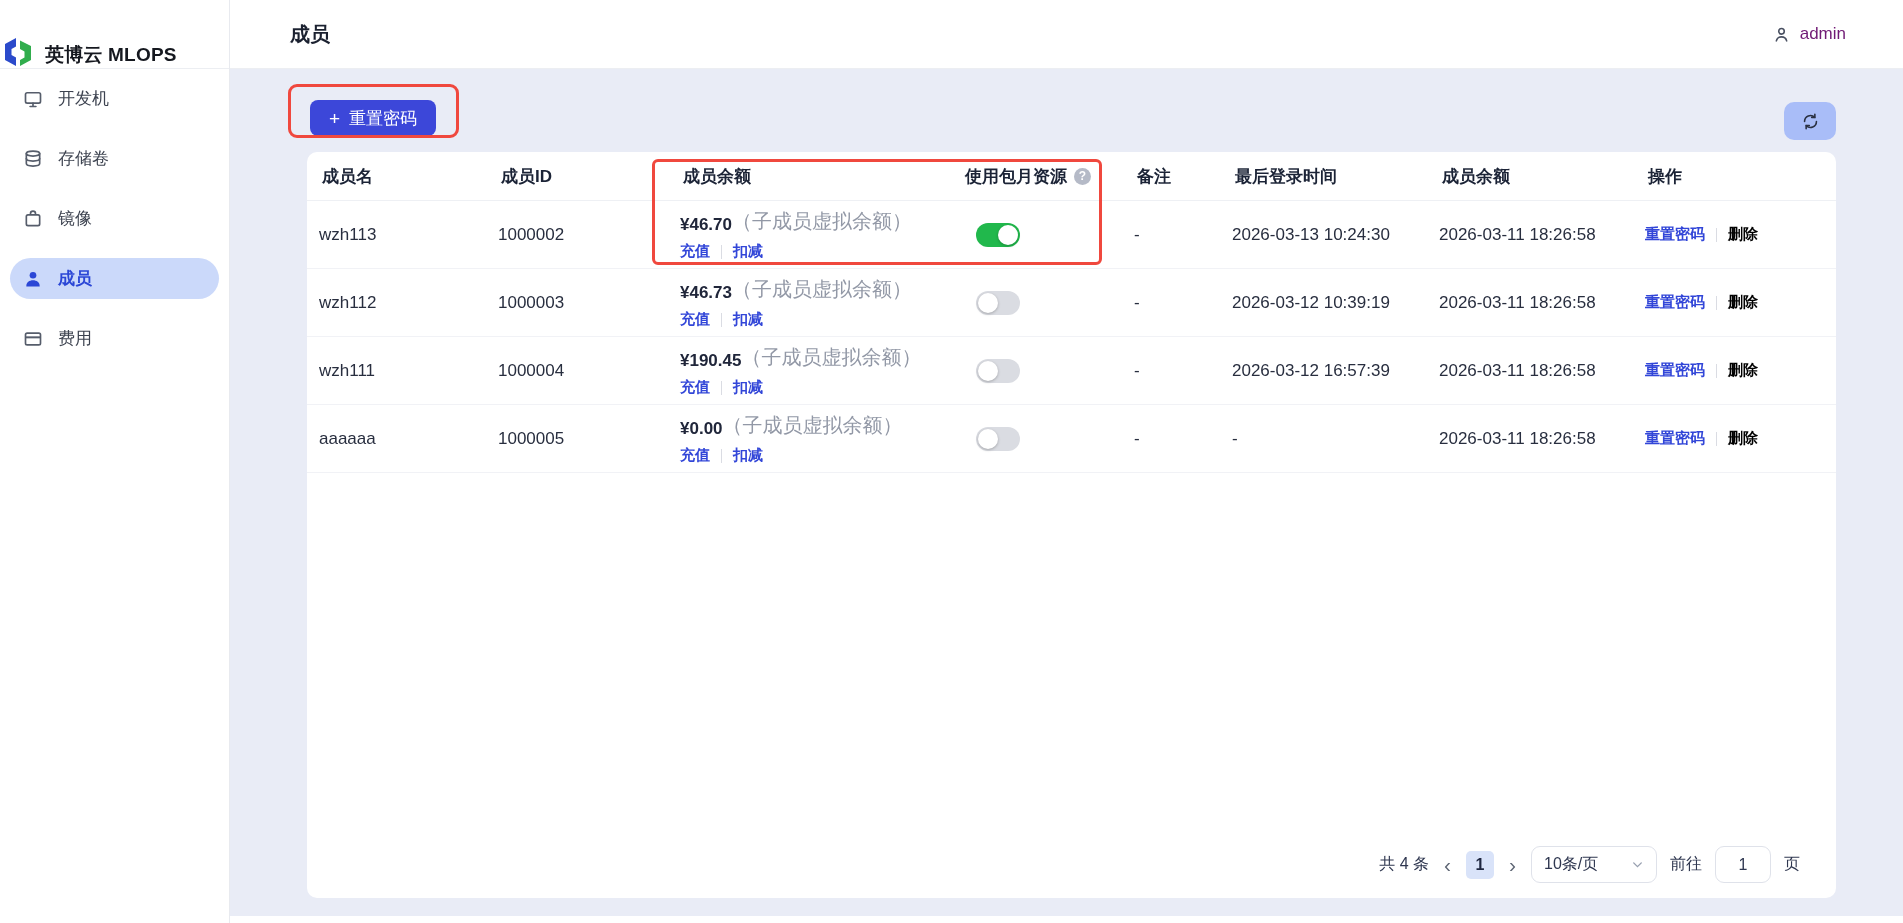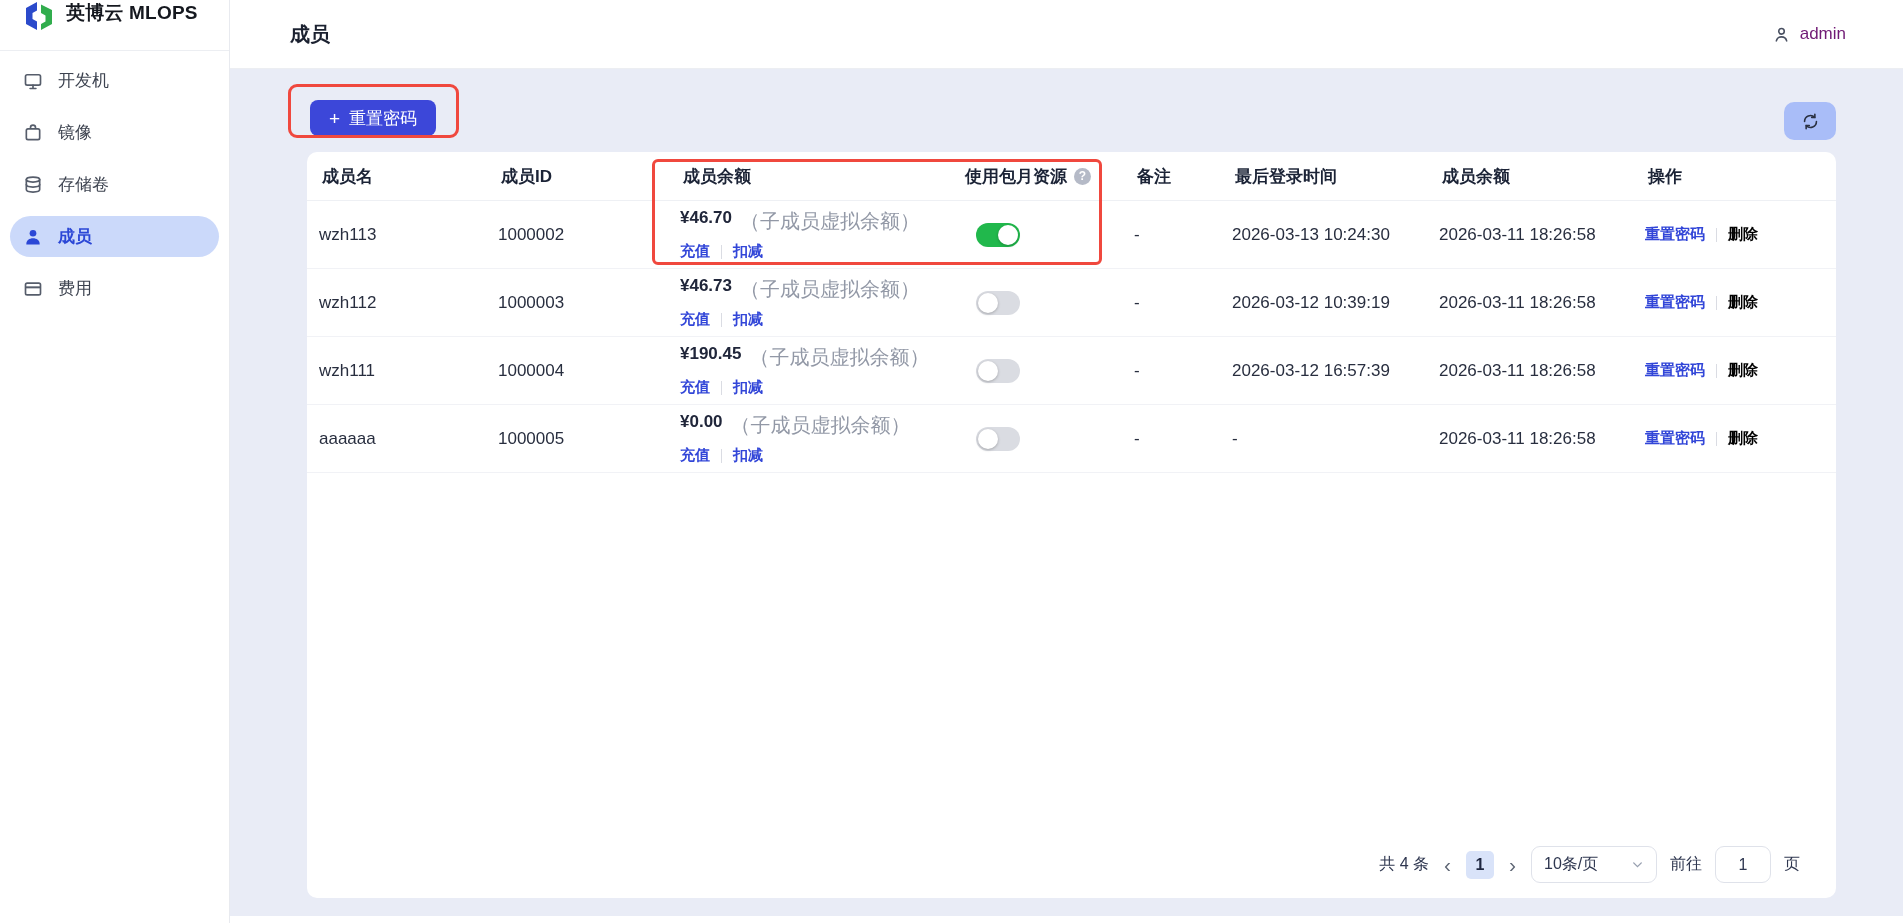--- a/index.html
+++ b/index.html
@@ -3,23 +3,23 @@
 <meta charset="utf-8">
 <style>
   * { margin:0; padding:0; box-sizing:border-box; }
   html,body { width:1903px; height:923px; }
   body { font-family:"Liberation Sans","DejaVu Sans",sans-serif; background:#fff; overflow:hidden; }
 
   .app { display:flex; width:1903px; height:923px; }
 
   
   .sidebar { width:230px; min-width:230px; background:#fff; border-right:1px solid #e8eaef; display:flex; flex-direction:column; }
-  .logo-row { height:51px; display:flex; align-items:flex-start; gap:11px; padding-left:23px; border-bottom:1px solid #eceef2; }
+  .logo-row { height:69px; display:flex; align-items:flex-end; gap:11px; padding-left:2px; border-bottom:1px solid #eceef2; }
   .brand-name { font-size:19px; font-weight:700; color:#15181f; letter-spacing:.2px; }
-  .nav { padding:9px 10px; display:flex; flex-direction:column; gap:11px; }
+  .nav { padding:9px 10px; display:flex; flex-direction:column; gap:19px; }
   .nav-item { height:41px; border-radius:21px; display:flex; align-items:center; gap:15px; padding-left:13px; font-size:17px; color:#3d4350; cursor:pointer; }
   .nav-item .icn { width:20px; height:20px; color:#565d6b; display:flex; }
   .nav-item.active { background:#cbd9fa; color:#2b47d6; font-weight:600; }
   .nav-item.active .icn { color:#2b47d6; }
 
   
   .main { flex:1; display:flex; flex-direction:column; min-width:0; }
   .topbar { height:69px; min-height:69px; background:#fff; border-bottom:1px solid #eceef2; display:flex; align-items:center; justify-content:space-between; padding:0 57px 0 60px; }
   .page-title { font-size:20px; font-weight:700; color:#1b2130; }
   .user { display:flex; align-items:center; gap:9px; font-size:17px; color:#701a75; }
@@ -44,21 +44,21 @@
   .thead { display:flex; align-items:center; height:49px; padding-left:15px; border-bottom:1px solid #eef0f4; }
   .th { font-size:17px; font-weight:700; color:#1b2336; display:flex; align-items:center; }
   .trow { display:flex; align-items:center; height:68px; padding-left:12px; border-bottom:1px solid #f1f2f6; font-size:17px; color:#282e3f; }
   .col-name { width:179px; } .col-id { width:182px; } .col-balance { width:282px; }
   .col-monthly { width:172px; } .col-remark { width:98px; } .col-login { width:207px; }
   .col-created { width:206px; } .col-ops { flex:1; }
 
   .help { width:17px; height:17px; border-radius:50%; background:#b5bac7; color:#fff; font-size:12px; font-weight:700; display:inline-flex; align-items:center; justify-content:center; margin-left:7px; cursor:pointer; }
 
   .balance-cell { display:flex; flex-direction:column; gap:7px; }
-  .balance-line { display:flex; align-items:flex-start; gap:8px; }
+  .balance-line { display:flex; align-items:flex-end; }
   .amount { font-weight:600; color:#20263a; }
   .note { color:#9298a6; font-size:20px; }
   .links { display:flex; align-items:center; gap:11px; }
   .link { color:#3246d8; font-weight:600; font-size:15px; cursor:pointer; }
   .link-lg { font-size:15px; }
   .link.danger { color:#000000; }
   .vbar { width:1px; height:14px; background:#dadce3; }
 
   .toggle { width:44px; height:24px; border-radius:12px; background:#dadce2; position:relative; margin-left:14px; cursor:pointer; transition:background .2s; }
   .toggle::after { content:""; position:absolute; width:20px; height:20px; border-radius:50%; background:#fff; top:2px; left:2px; box-shadow:0 1px 3px rgba(0,0,0,.25); }
@@ -91,36 +91,36 @@
         <span class="icn">
           <svg viewBox="0 0 24 24" fill="none" stroke="currentColor" stroke-width="2" stroke-linecap="round">
               <rect x="3" y="4.5" width="18" height="12.5" rx="2"></rect>
               <path d="M8.5 21h7M12 17v4"></path>
             </svg>
         </span>
         <span>开发机</span>
       </div>
       <div class="nav-item">
         <span class="icn">
-          <svg viewBox="0 0 24 24" fill="none" stroke="currentColor" stroke-width="2" stroke-linejoin="round">
-              <rect x="4" y="7" width="16" height="13" rx="2"></rect>
-              <path d="M9 7V5.5A3 3 0 0 1 15 5.5V7"></path>
-            </svg>
-        </span>
-        <span>镜像</span>
-      </div>
-      <div class="nav-item">
-        <span class="icn">
           <svg viewBox="0 0 24 24" fill="none" stroke="currentColor" stroke-width="2" stroke-linecap="round">
               <ellipse cx="12" cy="5.5" rx="8" ry="3"></ellipse>
               <path d="M4 5.5v6c0 1.66 3.58 3 8 3s8-1.34 8-3v-6"></path>
               <path d="M4 11.5v6c0 1.66 3.58 3 8 3s8-1.34 8-3v-6"></path>
             </svg>
         </span>
         <span>存储卷</span>
+      </div>
+      <div class="nav-item">
+        <span class="icn">
+          <svg viewBox="0 0 24 24" fill="none" stroke="currentColor" stroke-width="2" stroke-linejoin="round">
+              <rect x="4" y="7" width="16" height="13" rx="2"></rect>
+              <path d="M9 7V5.5A3 3 0 0 1 15 5.5V7"></path>
+            </svg>
+        </span>
+        <span>镜像</span>
       </div>
       <div class="nav-item active">
         <span class="icn">
           <svg viewBox="0 0 24 24" fill="currentColor">
               <circle cx="12" cy="7.5" r="4"></circle>
               <path d="M4 20c0-4 3.6-6.5 8-6.5s8 2.5 8 6.5v1H4Z"></path>
             </svg>
         </span>
         <span>成员</span>
       </div>

